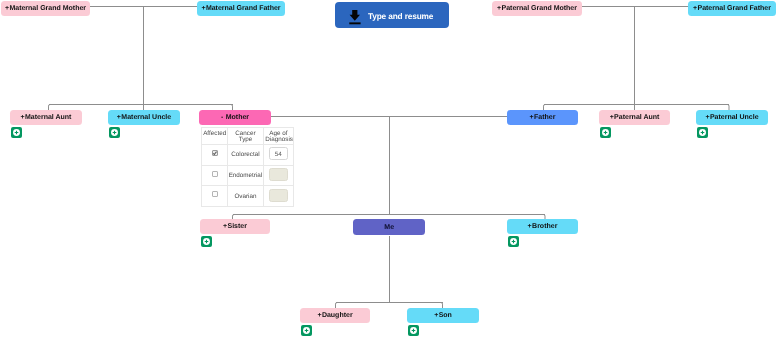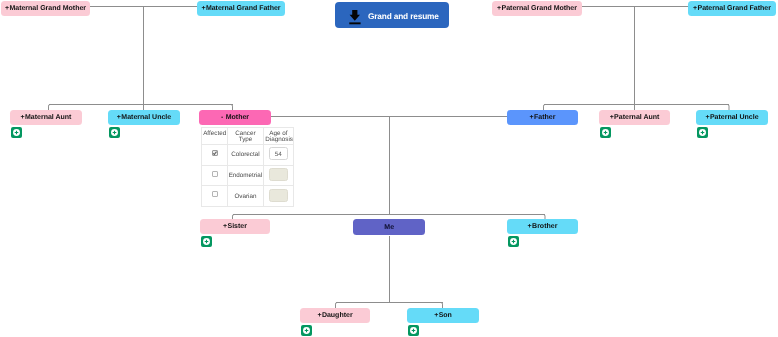--- a/index.html
+++ b/index.html
@@ -192,21 +192,21 @@
     </div>
 
   
   <div id="savebtn">
     <span class="dl">
       <svg width="11.6" height="14.3" viewBox="0 0 11.6 14.3" aria-hidden="true">
         <path d="M3.2 0 H8.4 V4.8 H11.0 L5.8 10.8 L0.6 4.8 H3.2 Z" fill="#050505"></path>
         <rect x="0.3" y="12.4" width="11.3" height="1.9" fill="#050505"></rect>
       </svg>
     </span>
-    <span class="lbl">Grand and resume</span>
+    <span class="lbl">Type and resume</span>
   </div>
 
   
   <table id="cancer-table" style="left: 201px; top: 127px; width: 93px;">
     <thead>
       <tr>
         <th style="width:26px">Affected</th>
         <th style="width:35px"><span class="wrapw">Cancer Type</span></th>
         <th style="width:30px"><span class="wrapw">Age of Diagnosis</span></th>
       </tr>

